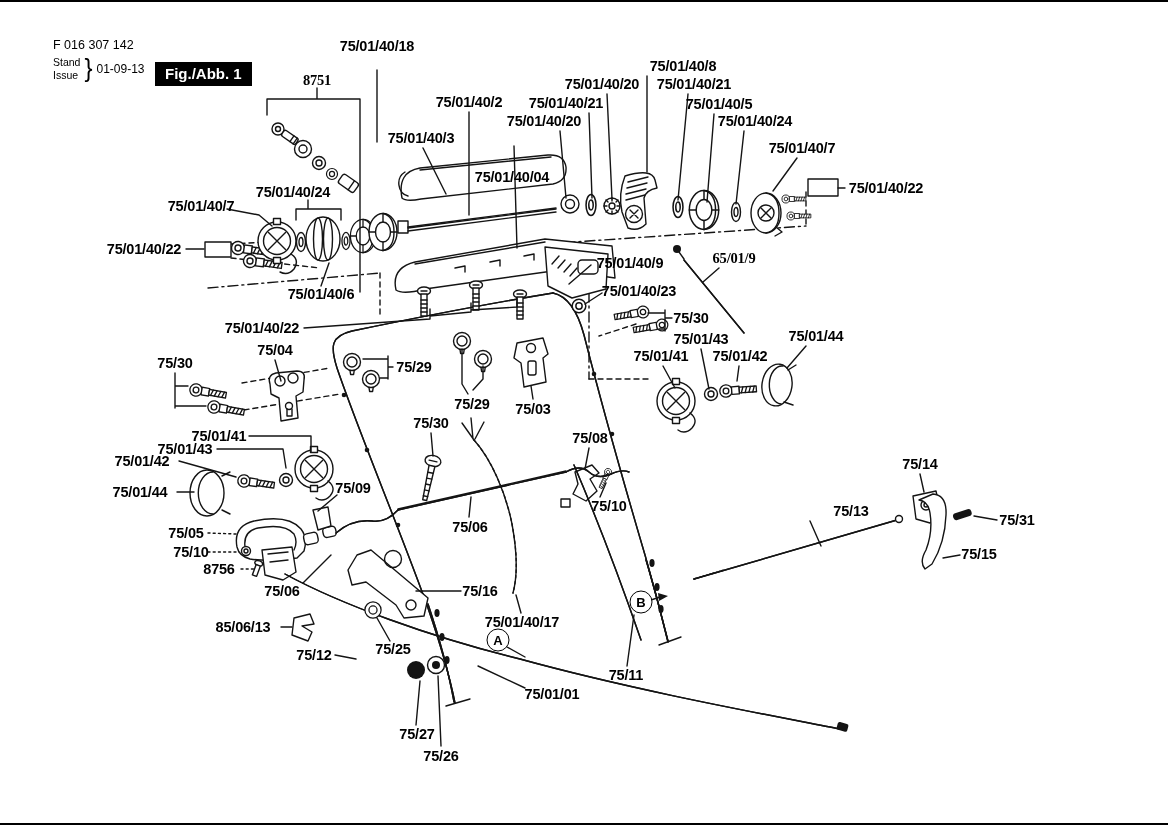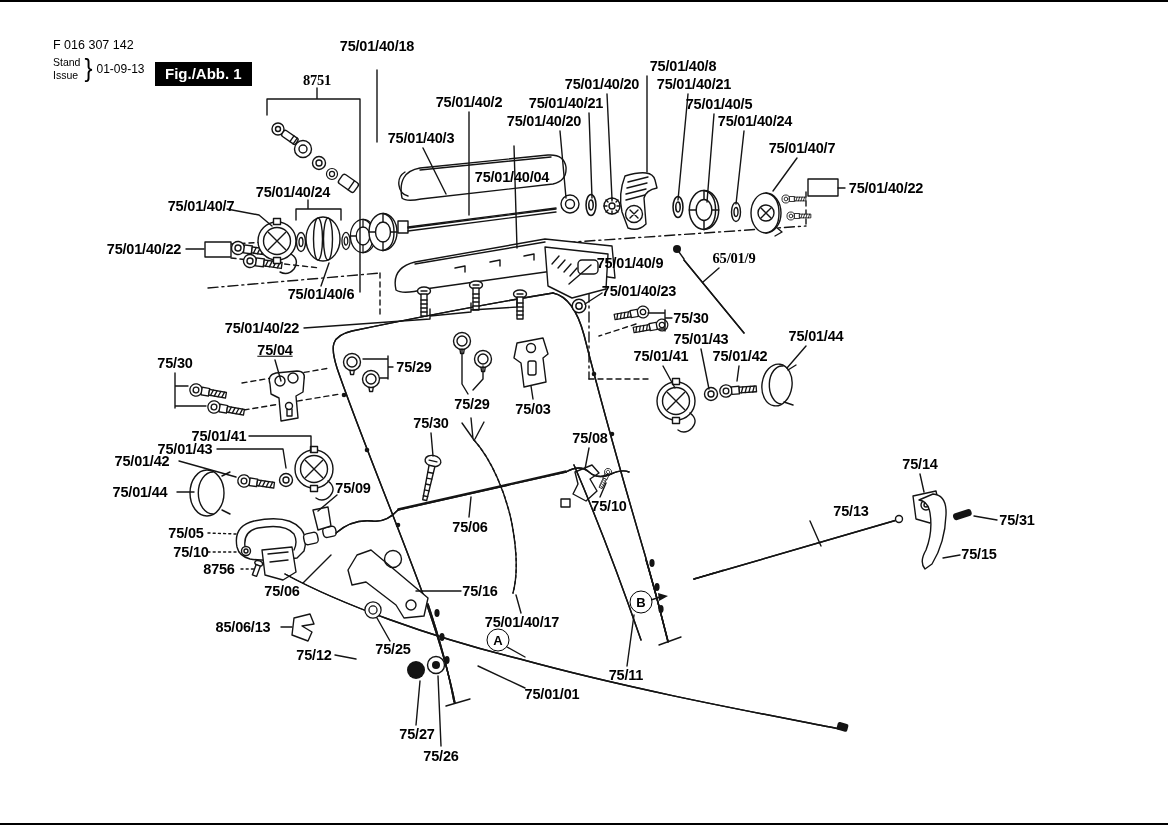--- a/index.html
+++ b/index.html
@@ -420,21 +420,21 @@
       <div class="lbl" style="left: 321px; top: 292px;">75/01/40/6</div>
       <div class="lbl" style="left: 630px; top: 261px;">75/01/40/9</div>
       <div class="lbl" style="left: 734px; top: 256px; font-family: Liberation Serif, serif;">65/01/9</div>
       <div class="lbl" style="left: 639px; top: 289px;">75/01/40/23</div>
       <div class="lbl" style="left: 691px; top: 316px;">75/30</div>
       <div class="lbl" style="left: 701px; top: 337px;">75/01/43</div>
       <div class="lbl" style="left: 661px; top: 354px;">75/01/41</div>
       <div class="lbl" style="left: 740px; top: 354px;">75/01/42</div>
       <div class="lbl" style="left: 816px; top: 334px;">75/01/44</div>
       <div class="lbl" style="left: 262px; top: 326px;">75/01/40/22</div>
-      <div class="lbl" style="left: 275px; top: 348px; text-decoration: underline;">75/04</div>
+      <div class="lbl" style="left: 275px; top: 348px;">75/04</div>
       <div class="lbl" style="left: 175px; top: 361px;">75/30</div>
       <div class="lbl" style="left: 414px; top: 365px;">75/29</div>
       <div class="lbl" style="left: 472px; top: 402px;">75/29</div>
       <div class="lbl" style="left: 533px; top: 407px;">75/03</div>
       <div class="lbl" style="left: 431px; top: 421px;">75/30</div>
       <div class="lbl" style="left: 590px; top: 436px;">75/08</div>
       <div class="lbl" style="left: 609px; top: 504px;">75/10</div>
       <div class="lbl" style="left: 219px; top: 434px;">75/01/41</div>
       <div class="lbl" style="left: 185px; top: 447px;">75/01/43</div>
       <div class="lbl" style="left: 142px; top: 459px;">75/01/42</div>

